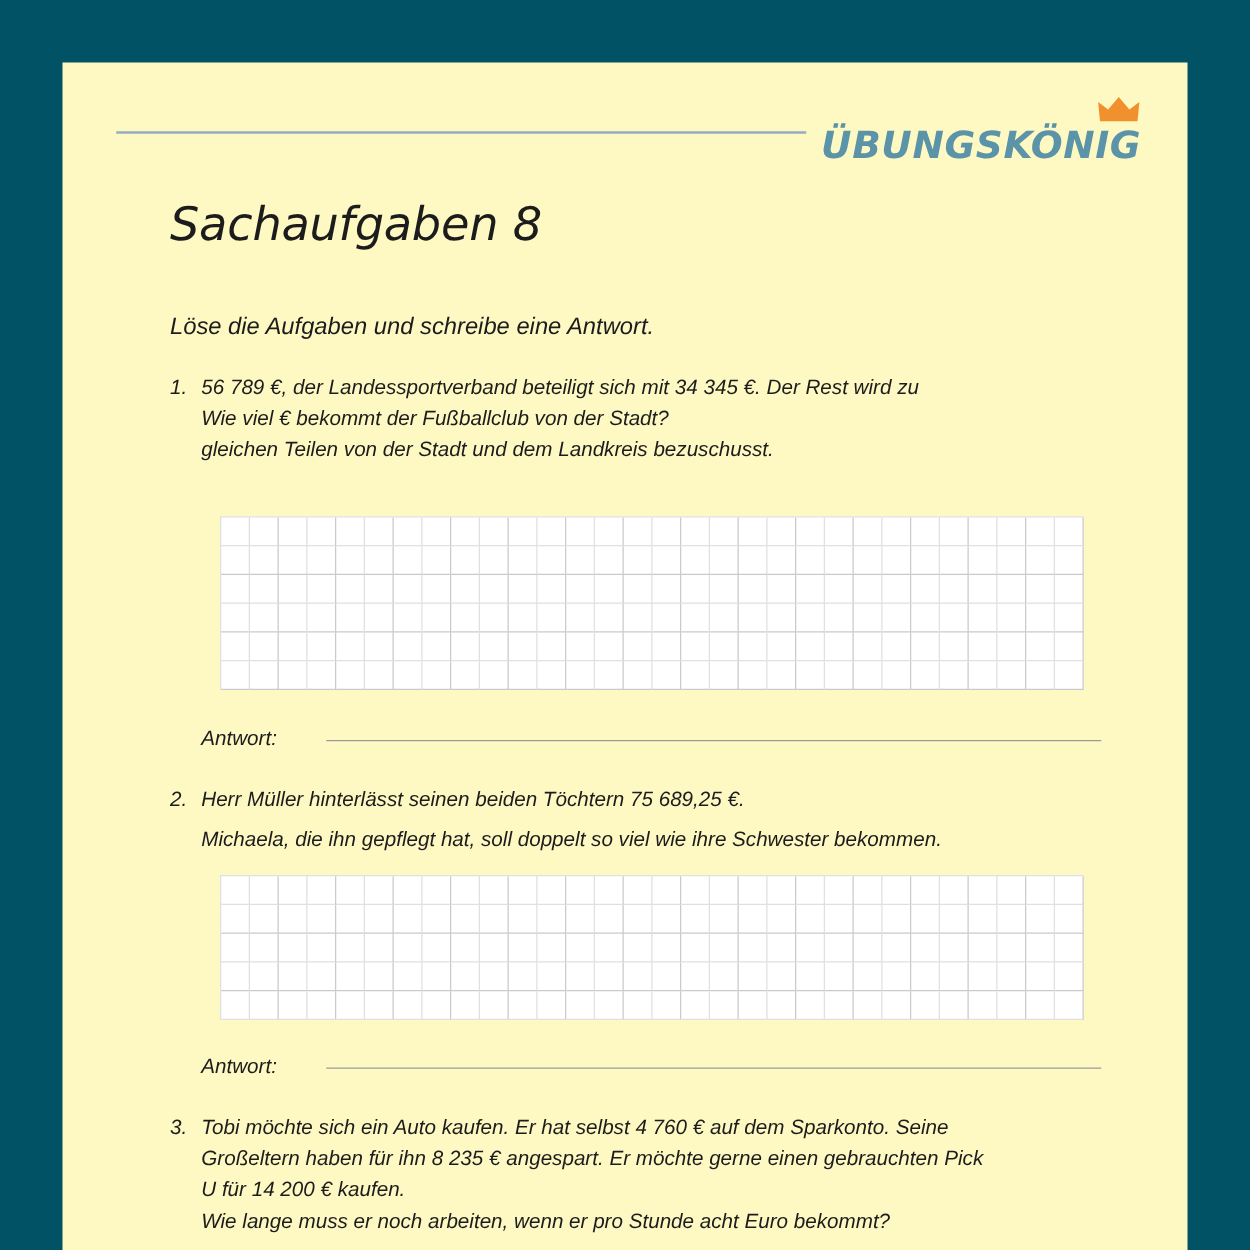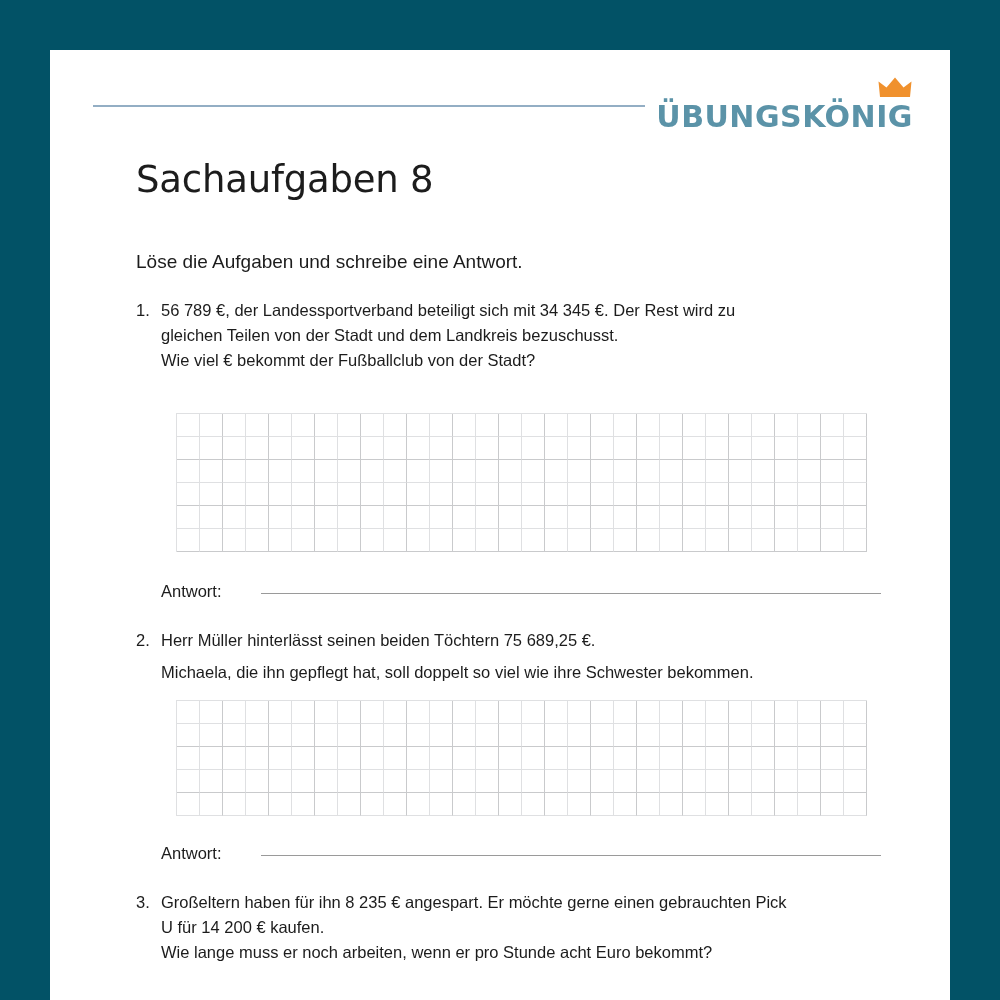--- a/index.html
+++ b/index.html
@@ -14,22 +14,23 @@
     background: #025266;
     font-family: "Liberation Sans", sans-serif;
   }
 
   #page {
     position: absolute;
     left: 50px;
     top: 50px;
     width: 900px;
     height: 950px;
-    background: #ffffff;
+    background: #fef9c3;
     overflow: hidden;
+    font-style: italic;
   }
 
   
   #header {
     position: absolute;
     left: 0;
     top: 0;
     width: 900px;
     height: 95px;
   }
@@ -160,22 +161,22 @@
   </div>
 
   <div id="doc-title">Sachaufgaben 8</div>
 
   <div class="intro" style="top:198px;">Löse die Aufgaben und schreibe eine Antwort.</div>
 
   <div class="task" style="top:248px;">
     <span class="task-num">1.</span>
     <span class="task-body">
       <span class="line">56 789 €, der Landessportverband beteiligt sich mit 34 345 €. Der Rest wird zu</span>
+      <span class="line">Wie viel € bekommt der Fußballclub von der Stadt?</span>
       <span class="line">gleichen Teilen von der Stadt und dem Landkreis bezuschusst.</span>
-      <span class="line">Wie viel € bekommt der Fußballclub von der Stadt?</span>
     </span>
   </div>
 
   <div class="grid" id="grid-1" style="left:126px; top:363px;">
       <div class="grid-row">
         <div class="grid-cell"></div>
         <div class="grid-cell major-r"></div>
         <div class="grid-cell"></div>
         <div class="grid-cell major-r"></div>
         <div class="grid-cell"></div>
@@ -544,19 +545,20 @@
     </div>
 
   <div class="answer" style="top:794px;">
     <span class="answer-label">Antwort:</span>
     <span class="answer-rule"></span>
   </div>
 
   <div class="task" style="top:840px;">
     <span class="task-num">3.</span>
     <span class="task-body">
+      <span class="line">Tobi möchte sich ein Auto kaufen. Er hat selbst 4 760 € auf dem Sparkonto. Seine</span>
       <span class="line">Großeltern haben für ihn 8 235 € angespart. Er möchte gerne einen gebrauchten Pick</span>
       <span class="line">U für 14 200 € kaufen.</span>
       <span class="line">Wie lange muss er noch arbeiten, wenn er pro Stunde acht Euro bekommt?</span>
     </span>
   </div>
 
 </div>
 
 </body></html>

